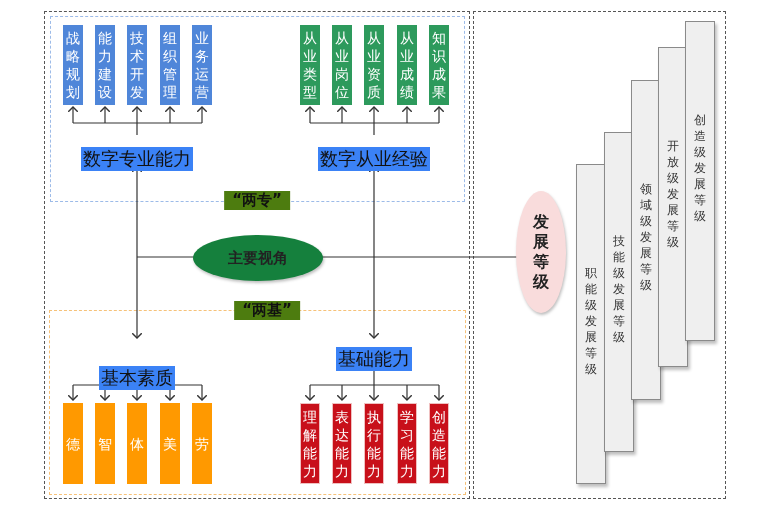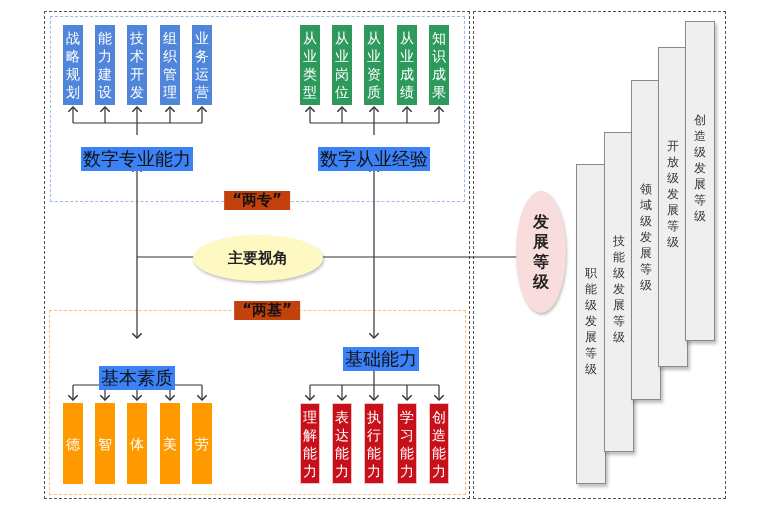--- a/index.html
+++ b/index.html
@@ -11,23 +11,23 @@
           align-items:center; justify-content:center; color:#fff; font-size:14px;
           line-height:18px; }
   .vbox span { display:block; }
   .blue { background:#4f86d9; }
   .green { background:#2d9a5c; }
   .orange { background:#ff9900; }
   .red { background:#c8101a; border:1px solid #f0c0c0; box-sizing:border-box; }
   .heading { position:absolute; font-weight:normal; font-size:18px; color:#111;
              white-space:nowrap; transform:translateX(-50%); background:#3b82f6; padding:0 2px; }
   .tag { position:absolute; font-weight:bold; font-size:15px; color:#111;
-         white-space:nowrap; transform:translateX(-50%); background:#c2410c; padding:0 8px; }
+         white-space:nowrap; transform:translateX(-50%); background:#4d7c0f; padding:0 8px; }
   .ellipse-main { position:absolute; left:193px; top:235px; width:130px; height:46px;
-          border-radius:50%; background:#fef9c3; box-shadow:1px 2px 3px rgba(0,0,0,0.25);
+          border-radius:50%; background:#15803d; box-shadow:1px 2px 3px rgba(0,0,0,0.25);
           display:flex; align-items:center; justify-content:center;
           font-weight:bold; font-size:15px; color:#222; }
   .ellipse-dev { position:absolute; left:516px; top:191px; width:50px; height:122px;
           border-radius:50%; background:#f9dcdc; box-shadow:1px 2px 3px rgba(0,0,0,0.25);
           display:flex; flex-direction:column; align-items:center; justify-content:center;
           font-weight:bold; font-size:16px; color:#222; line-height:20px; }
   .step { position:absolute; width:30px; background:#efefef; border:1px solid #8a8a8a;
           box-shadow:2px 3px 3px rgba(0,0,0,0.25); box-sizing:border-box;
           display:flex; flex-direction:column; align-items:center; font-size:12px;
           color:#333; line-height:16px; }
@@ -155,21 +155,21 @@
 <div class="heading" style="left:137px;top:147px;">数字专业能力</div>
 <div class="heading" style="left:374px;top:147px;">数字从业经验</div>
 <div class="tag" style="left:257px;top:191px;">“两专”</div>
 
 <div class="ellipse-main">
     <span>主要视角</span>
   </div>
 
 <div class="tag" style="left:267px;top:301px;">“两基”</div>
 <div class="heading" style="left:137px;top:366px;">基本素质</div>
-<div class="heading" style="left:374px;top:347px;margin-left:7px;">基础能力</div>
+<div class="heading" style="left:374px;top:347px;">基础能力</div>
 
 <div class="vbox orange" style="left:63px;top:403px;height:81px;">
     <span>德</span>
   </div>
 <div class="vbox orange" style="left:95px;top:403px;height:81px;">
     <span>智</span>
   </div>
 <div class="vbox orange" style="left:127px;top:403px;height:81px;">
     <span>体</span>
   </div>

